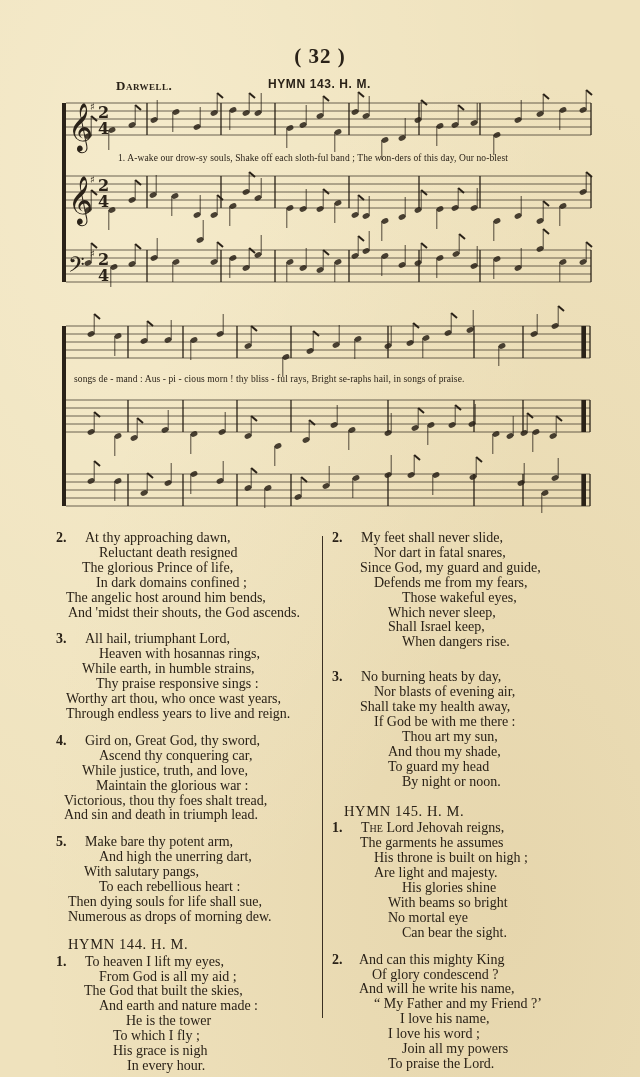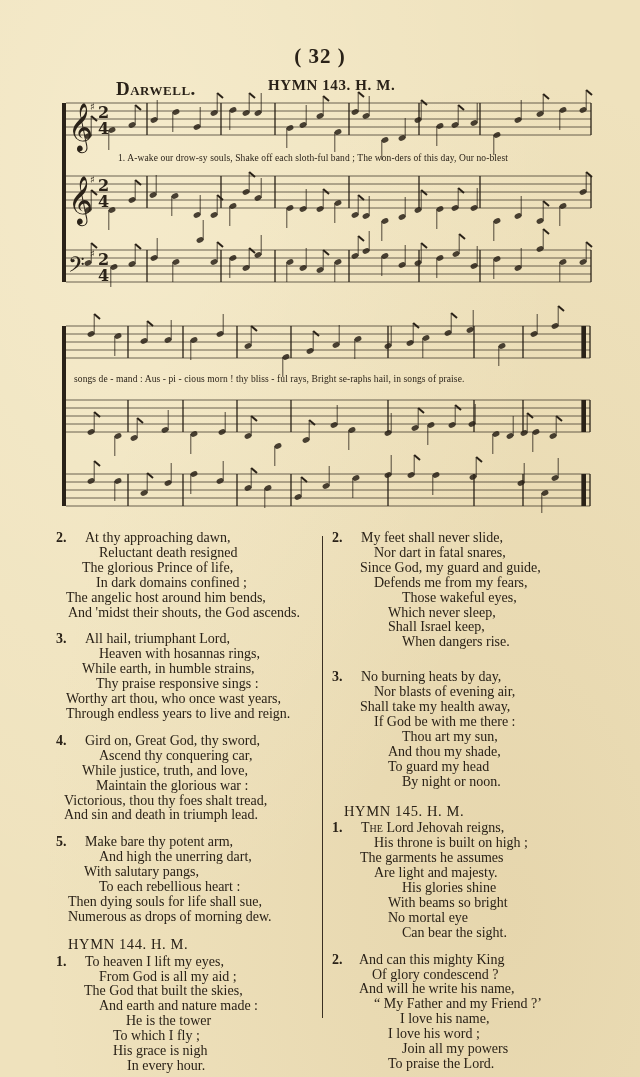--- a/index.html
+++ b/index.html
@@ -13,26 +13,26 @@
     color: #2a2218;
     position: relative;
   }
   .page { position: absolute; left: 0; top: 0; width: 640px; height: 783px; }
   .page-number {
     position: absolute; top: 44px; left: 0; width: 640px; text-align: center;
     font-family: "Liberation Serif", serif; font-size: 21px; font-weight: bold; letter-spacing: 1px;
   }
   .tune-name {
     position: absolute; top: 78px; left: 116px;
-    font-family: "Liberation Serif", serif; font-size: 19px; font-weight: bold;
+    font-family: "Liberation Serif", serif; font-size: 13px; font-weight: bold;
     font-variant: small-caps; letter-spacing: 0.5px;
   }
   .hymn-heading-top {
     position: absolute; top: 77px; left: 268px;
-    font-family: Liberation Serif, serif; font-size: 15px; font-weight: bold; letter-spacing: 0.6px;
+    font-family: Liberation Sans, sans-serif; font-size: 12px; font-weight: bold; letter-spacing: 0.6px;
   }
   svg.music { position: absolute; left: 0; top: 0; }
   .lyric-line {
     position: absolute; left: 118px; font-family: "Liberation Serif", serif;
     font-size: 9.5px; white-space: nowrap; letter-spacing: 0.1px; color: #2a2218;
   }
   .column { position: absolute; top: 531px; font-family: "Liberation Serif", serif; font-size: 14px; line-height: 14.9px; }
   .col-left { left: 56px; width: 262px; }
   .col-right { left: 332px; width: 270px; }
   .divider { position: absolute; left: 322px; top: 536px; width: 1.2px; height: 482px; background: #3a2f22; }
@@ -560,22 +560,22 @@
       <span class="vline" style="padding-left:70px">Thou art my sun,</span>
       <span class="vline" style="padding-left:56px">And thou my shade,</span>
       <span class="vline" style="padding-left:56px">To guard my head</span>
       <span class="vline" style="padding-left:70px">By night or noon.</span>
     </div>
 
     <div class="hymn-subheading">HYMN 145.  H. M.</div>
     <div class="stanza">
       <span class="stanza-num">1.</span>
       <span class="vline" style="padding-left:29px"><span class="sc">The</span> <span>Lord Jehovah reigns,</span></span>
+      <span class="vline" style="padding-left:28px">The garments he assumes</span>
       <span class="vline" style="padding-left:42px">His throne is built on high ;</span>
-      <span class="vline" style="padding-left:28px">The garments he assumes</span>
       <span class="vline" style="padding-left:42px">Are light and majesty.</span>
       <span class="vline" style="padding-left:70px">His glories shine</span>
       <span class="vline" style="padding-left:56px">With beams so bright</span>
       <span class="vline" style="padding-left:56px">No mortal eye</span>
       <span class="vline" style="padding-left:70px">Can bear the sight.</span>
     </div>
     <div class="stanza">
       <span class="stanza-num">2.</span>
       <span class="vline" style="padding-left:27px">And can this mighty King</span>
       <span class="vline" style="padding-left:40px">Of glory condescend ?</span>

